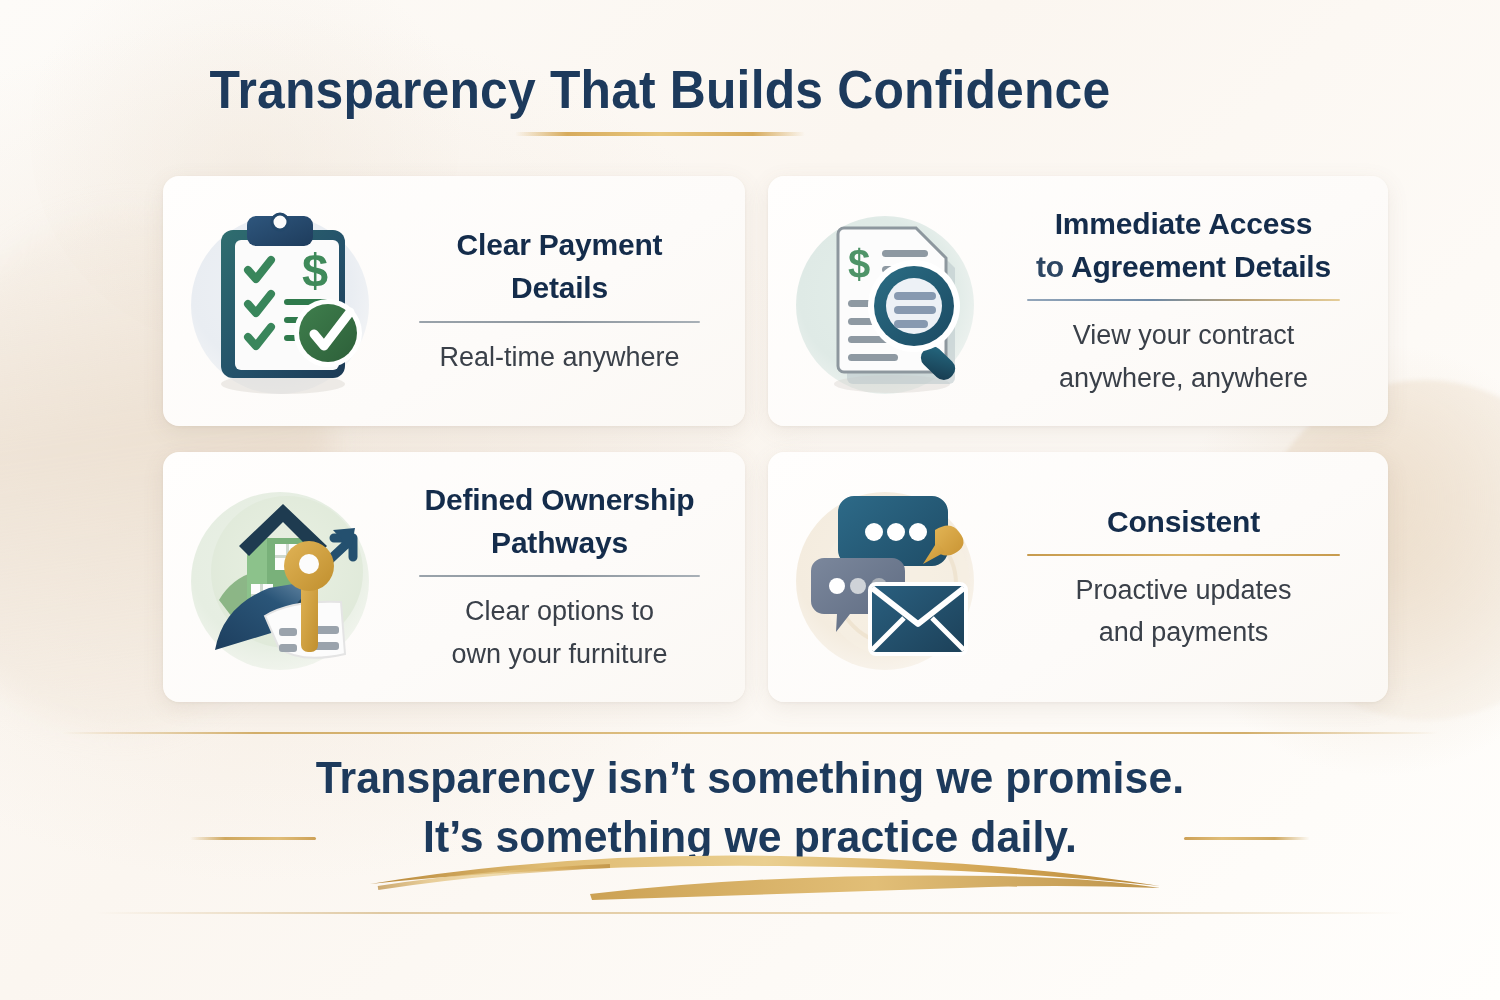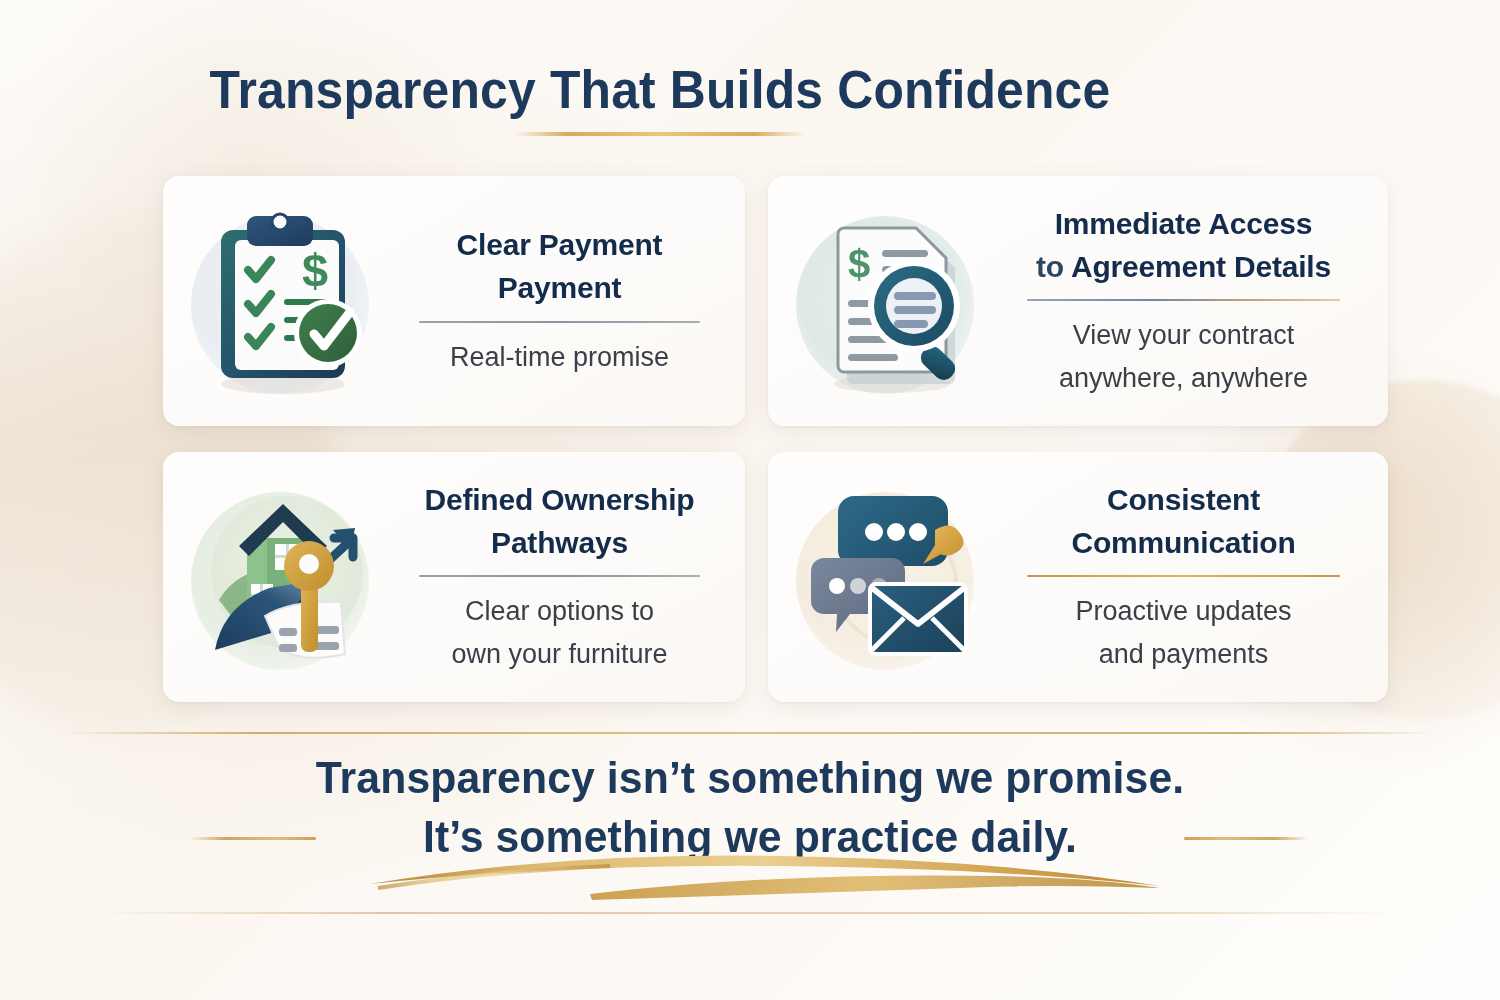--- a/index.html
+++ b/index.html
@@ -259,25 +259,25 @@
           <rect x="85" y="113" width="36" height="6" rx="3" fill="#2f7a4c"></rect>
           <rect x="85" y="131" width="30" height="6" rx="3" fill="#2f7a4c"></rect>
           <circle cx="129" cy="129" r="34" fill="#ffffff"></circle>
           <circle cx="129" cy="129" r="29" fill="url(#greenBadge)"></circle>
           <path d="M115 130 l10 12 l26 -34" fill="none" stroke="#ffffff" stroke-width="9" stroke-linecap="round" stroke-linejoin="round"></path>
         </svg>
       </div>
       <div class="card-text">
         <div class="card-title">
           <span>Clear Payment</span><br>
-          <span>Payment</span>
+          <span>Details</span>
         </div>
         <div class="card-divider div-gray"></div>
         <div class="card-sub">
-          <span>Real-time promise</span><br>
+          <span>Real-time anywhere</span><br>
         </div>
       </div>
     </div>
 
     <div class="card">
       <div class="card-icon">
         <div class="icon-halo halo-mint"></div>
         <svg class="svg-icon" width="178" height="195" viewBox="0 0 178 195">
           <defs>
             <linearGradient id="lensG" x1="0" y1="0" x2="1" y2="1">
@@ -414,21 +414,20 @@
           <path d="M131 50 q16 -10 24 2 q10 12 -2 20 q-12 8 -22 -2 z" fill="url(#mgG)"></path>
           <path d="M133 62 l-14 22 l22 -12 z" fill="url(#mgG)"></path>
           <rect x="66" y="104" width="96" height="70" rx="6" fill="url(#envG)" stroke="#ffffff" stroke-width="4"></rect>
           <path d="M68 108 L114 144 L160 108" fill="none" stroke="#ffffff" stroke-width="6" stroke-linejoin="round"></path>
           <path d="M68 170 L100 138 M160 170 L128 138" fill="none" stroke="#ffffff" stroke-width="5"></path>
         </svg>
       </div>
       <div class="card-text">
         <div class="card-title">
           <span>Consistent</span><br>
-          <span>Communication</span>
         </div>
         <div class="card-divider div-gold"></div>
         <div class="card-sub">
           <span>Proactive updates</span><br>
           <span>and payments</span>
         </div>
       </div>
     </div>
 
   </div>

